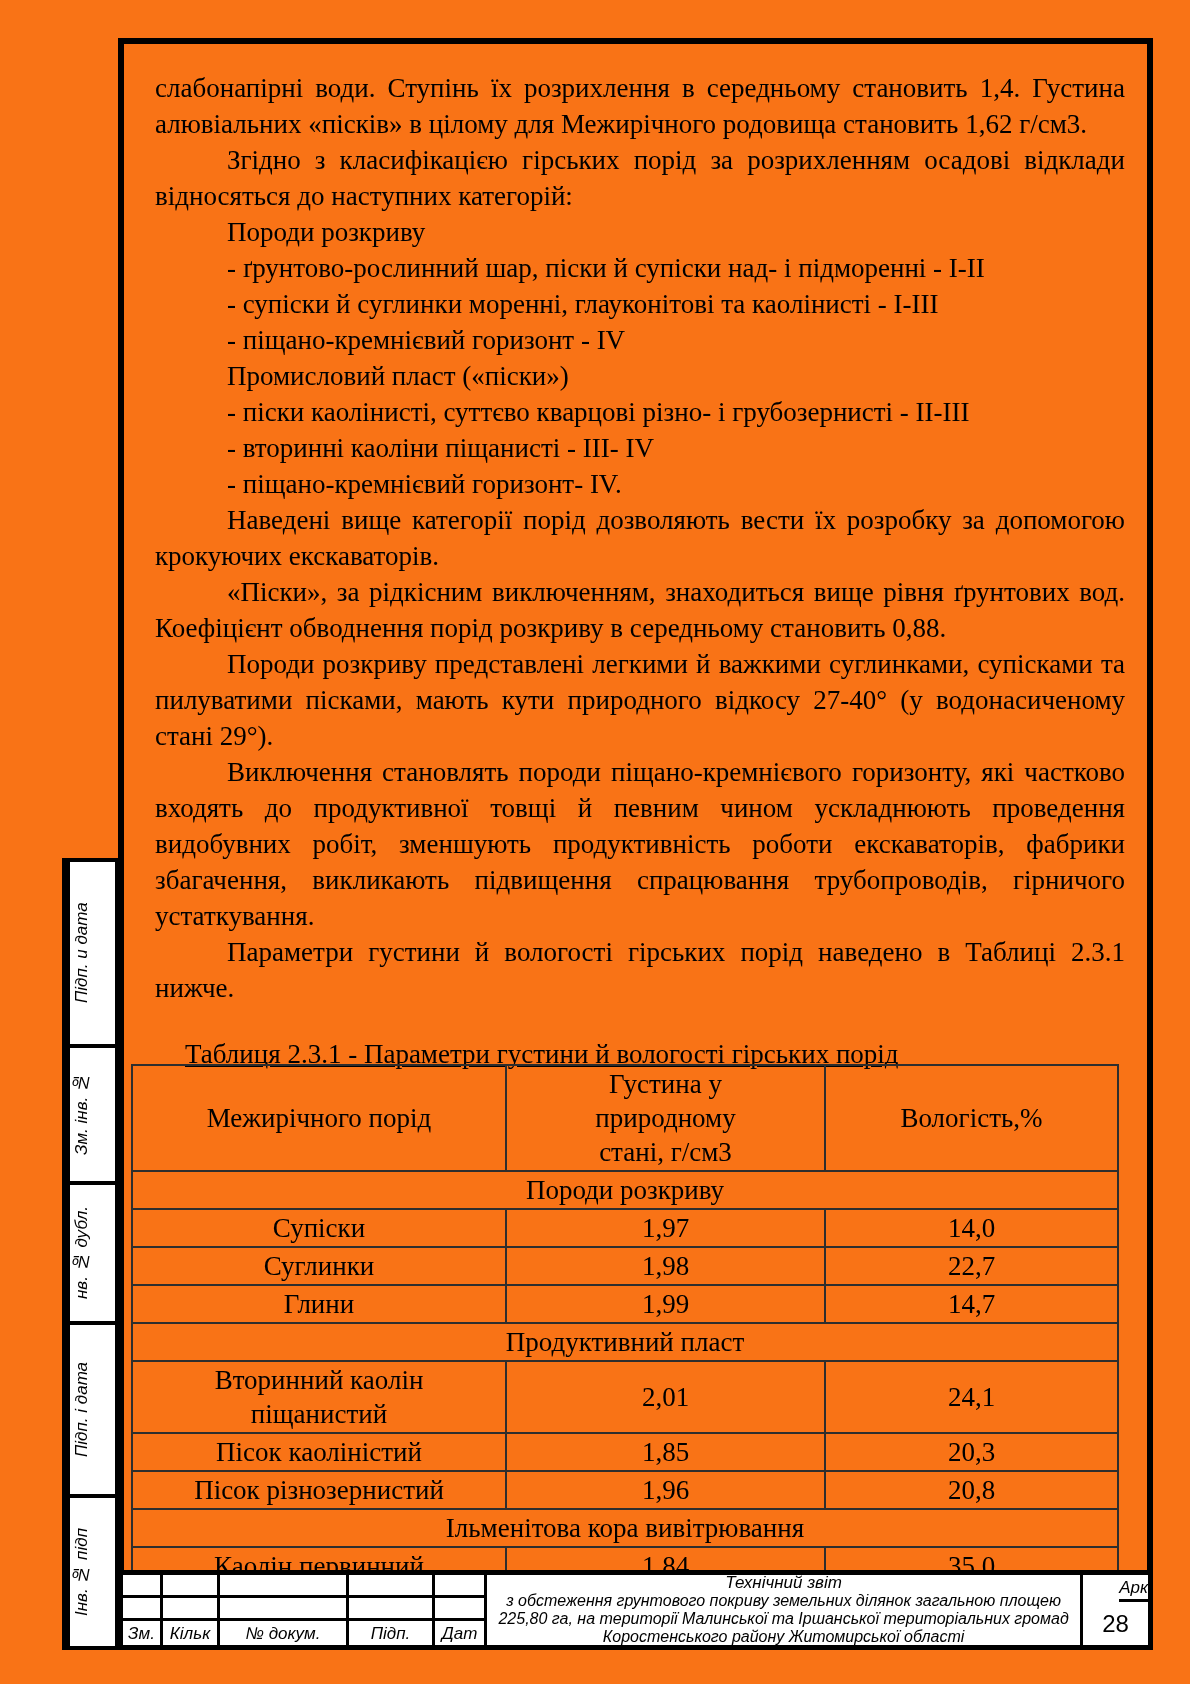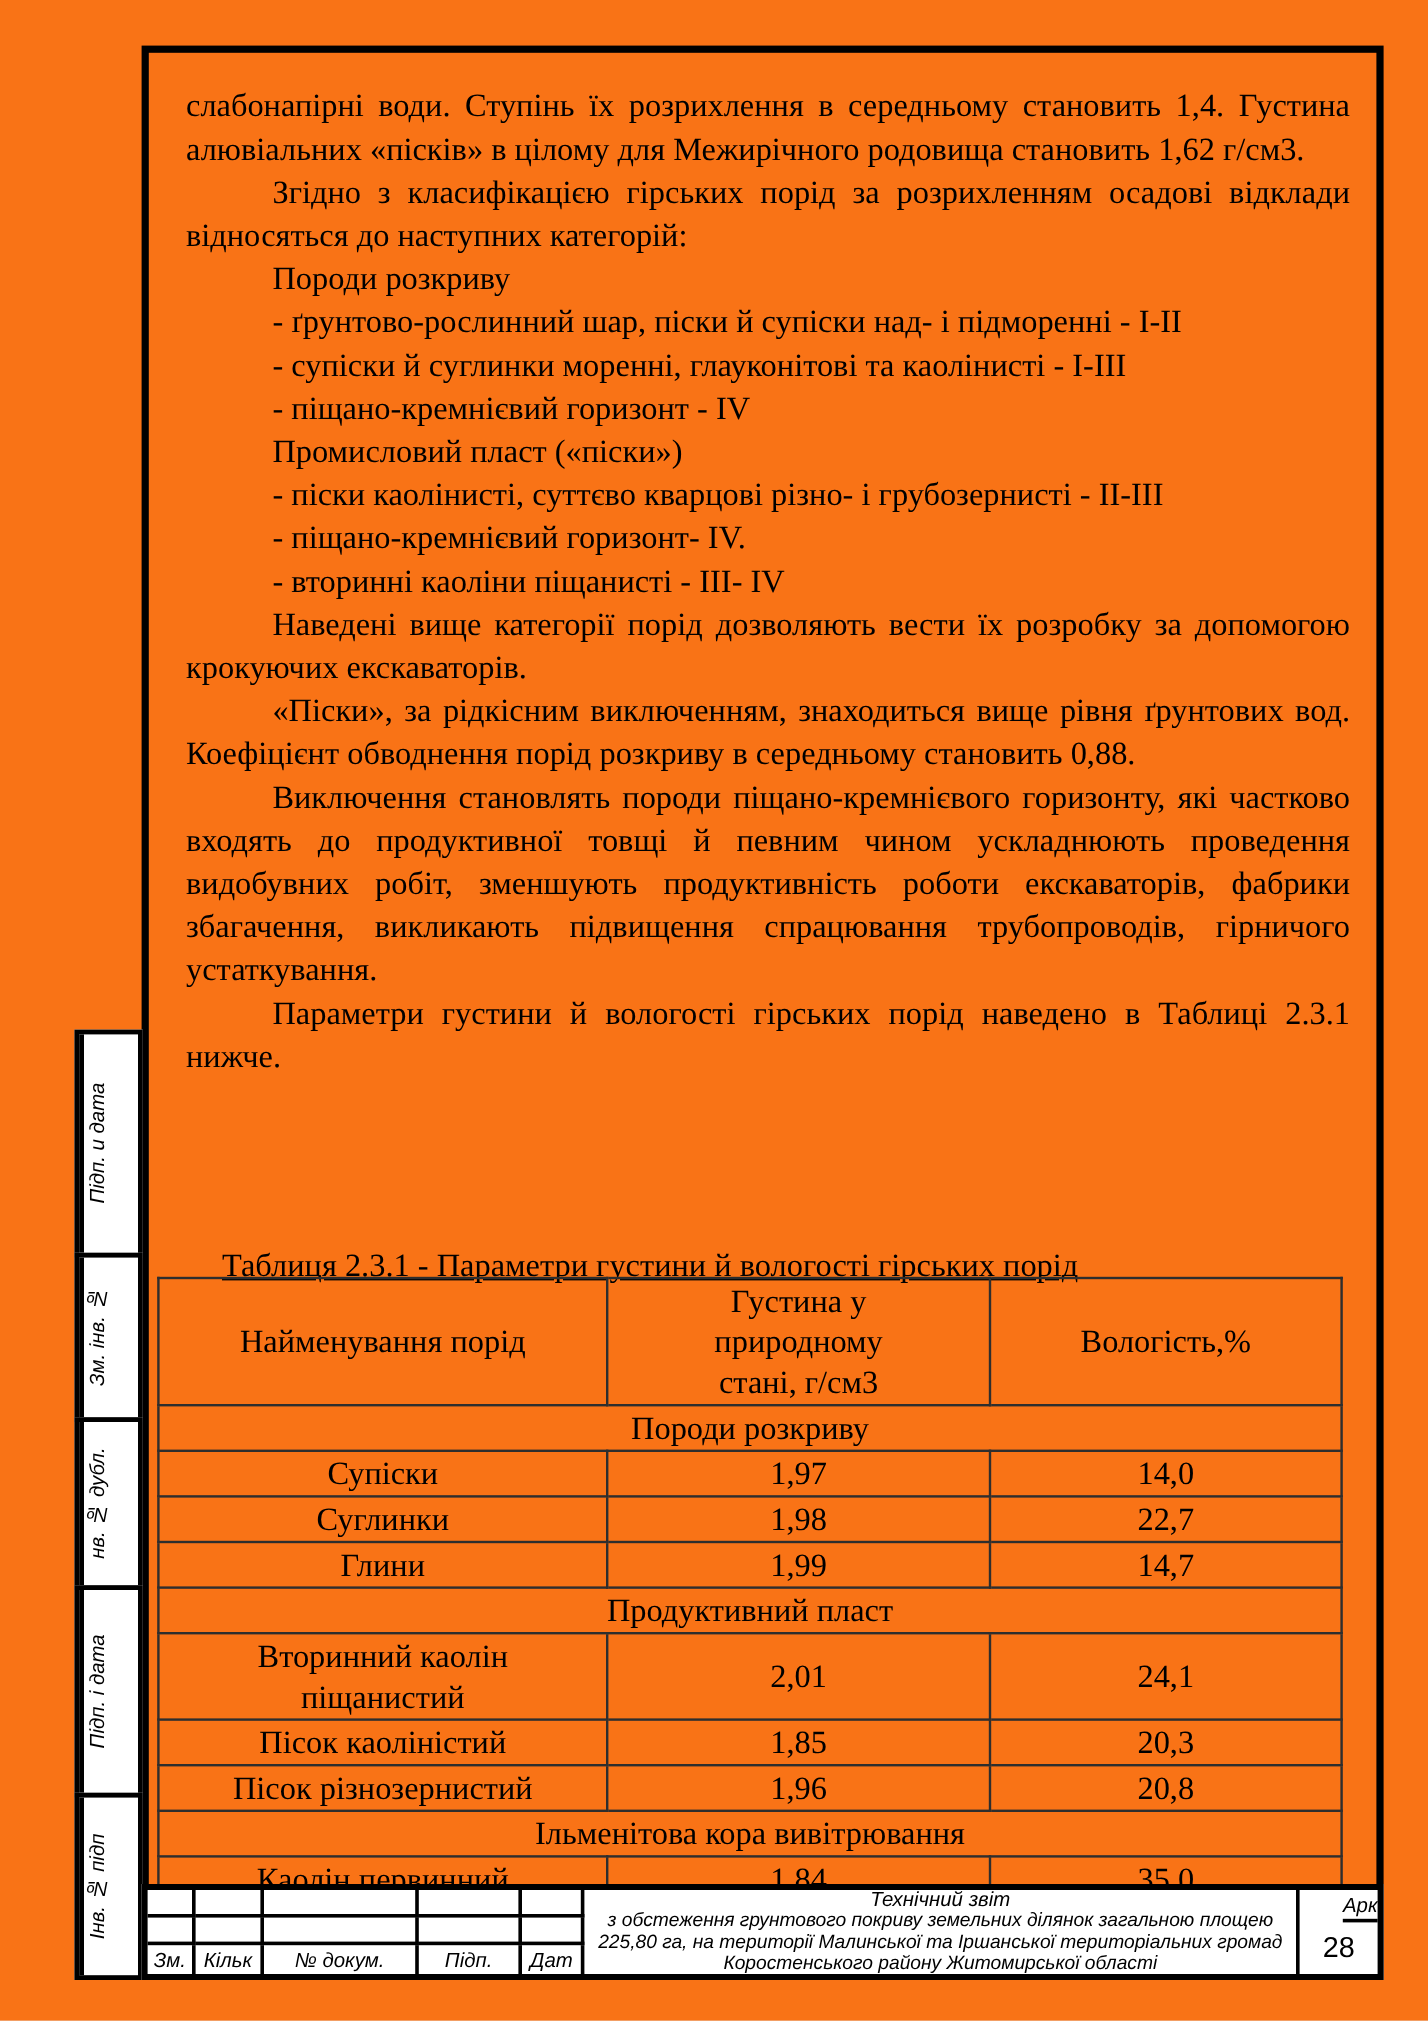--- a/index.html
+++ b/index.html
@@ -63,39 +63,40 @@
 
   <div class="bodytext" id="body-text">
       <p class="no-indent">слабонапірні води. Ступінь їх розрихлення в середньому становить 1,4. Густина алювіальних «пісків» в цілому для Межирічного родовища становить 1,62 г/см3.</p>
       <p>Згідно з класифікацією гірських порід за розрихленням осадові відклади відносяться до наступних категорій:</p>
       <p>Породи розкриву</p>
       <p>- ґрунтово-рослинний шар, піски й супіски над- і підморенні - I-II</p>
       <p>- супіски й суглинки моренні, глауконітові та каолінисті - I-III</p>
       <p>- піщано-кремнієвий горизонт - IV</p>
       <p>Промисловий пласт («піски»)</p>
       <p>- піски каолінисті, суттєво кварцові різно- і грубозернисті - II-III</p>
+      <p>- вторинні каоліни піщанисті - III- IV</p>
       <p>- піщано-кремнієвий горизонт- IV.</p>
-      <p>- вторинні каоліни піщанисті - III- IV</p>
       <p>Наведені вище категорії порід дозволяють вести їх розробку за допомогою крокуючих екскаваторів.</p>
       <p>«Піски», за рідкісним виключенням, знаходиться вище рівня ґрунтових вод. Коефіцієнт обводнення порід розкриву в середньому становить 0,88.</p>
+      <p>Породи розкриву представлені легкими й важкими суглинками, супісками та пилуватими пісками, мають кути природного відкосу 27-40° (у водонасиченому стані 29°).</p>
       <p>Виключення становлять породи піщано-кремнієвого горизонту, які частково входять до продуктивної товщі й певним чином ускладнюють проведення видобувних робіт, зменшують продуктивність роботи екскаваторів, фабрики збагачення, викликають підвищення спрацювання трубопроводів, гірничого устаткування.</p>
       <p>Параметри густини й вологості гірських порід наведено в Таблиці 2.3.1 нижче.</p>
     </div>
 
   <div class="caption">Таблиця 2.3.1 - Параметри густини й вологості гірських порід</div>
 
   <table class="rock">
     <colgroup>
         <col style="width:374px">
         <col style="width:319px">
         <col style="width:293px">
       </colgroup>
     <tbody id="table-body">
       <tr class="t-head">
-        <td>Найменування порід</td>
+        <td>Межирічного порід</td>
         <td>Густина у
 природному
 стані, г/см3</td>
         <td>Вологість,%</td>
       </tr>
     <tr class="t-sec">
           <td colspan="3">Породи розкриву</td>
         </tr>
         <tr class="t-row">
           <td>Супіски</td>

